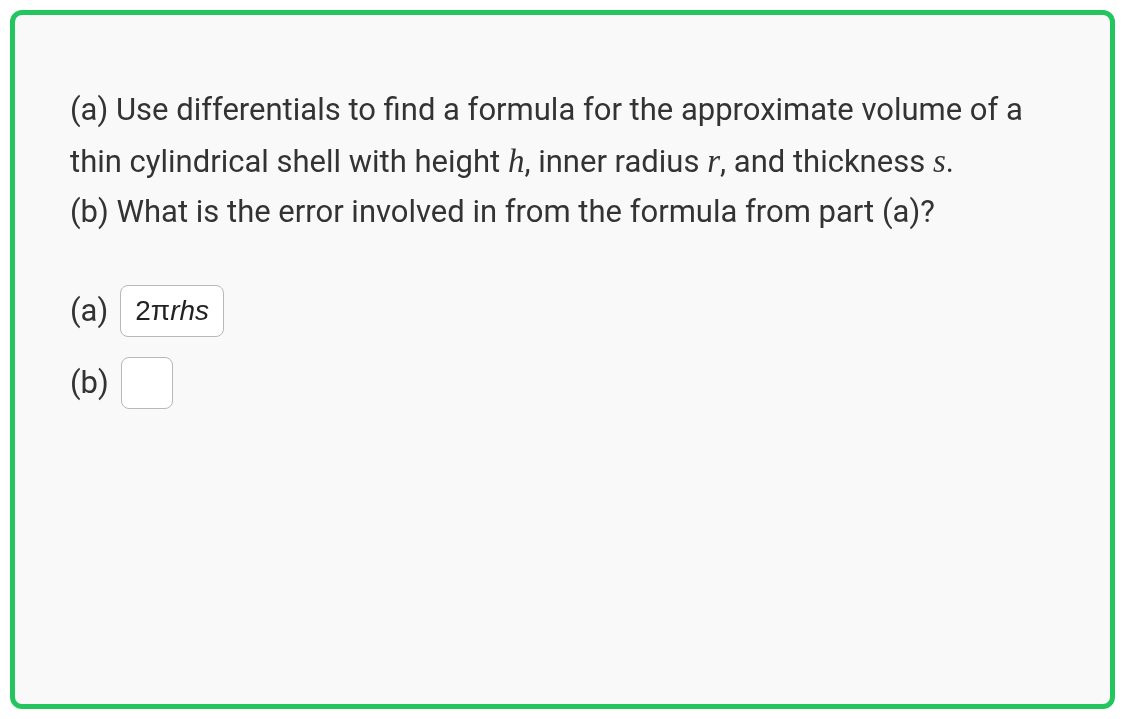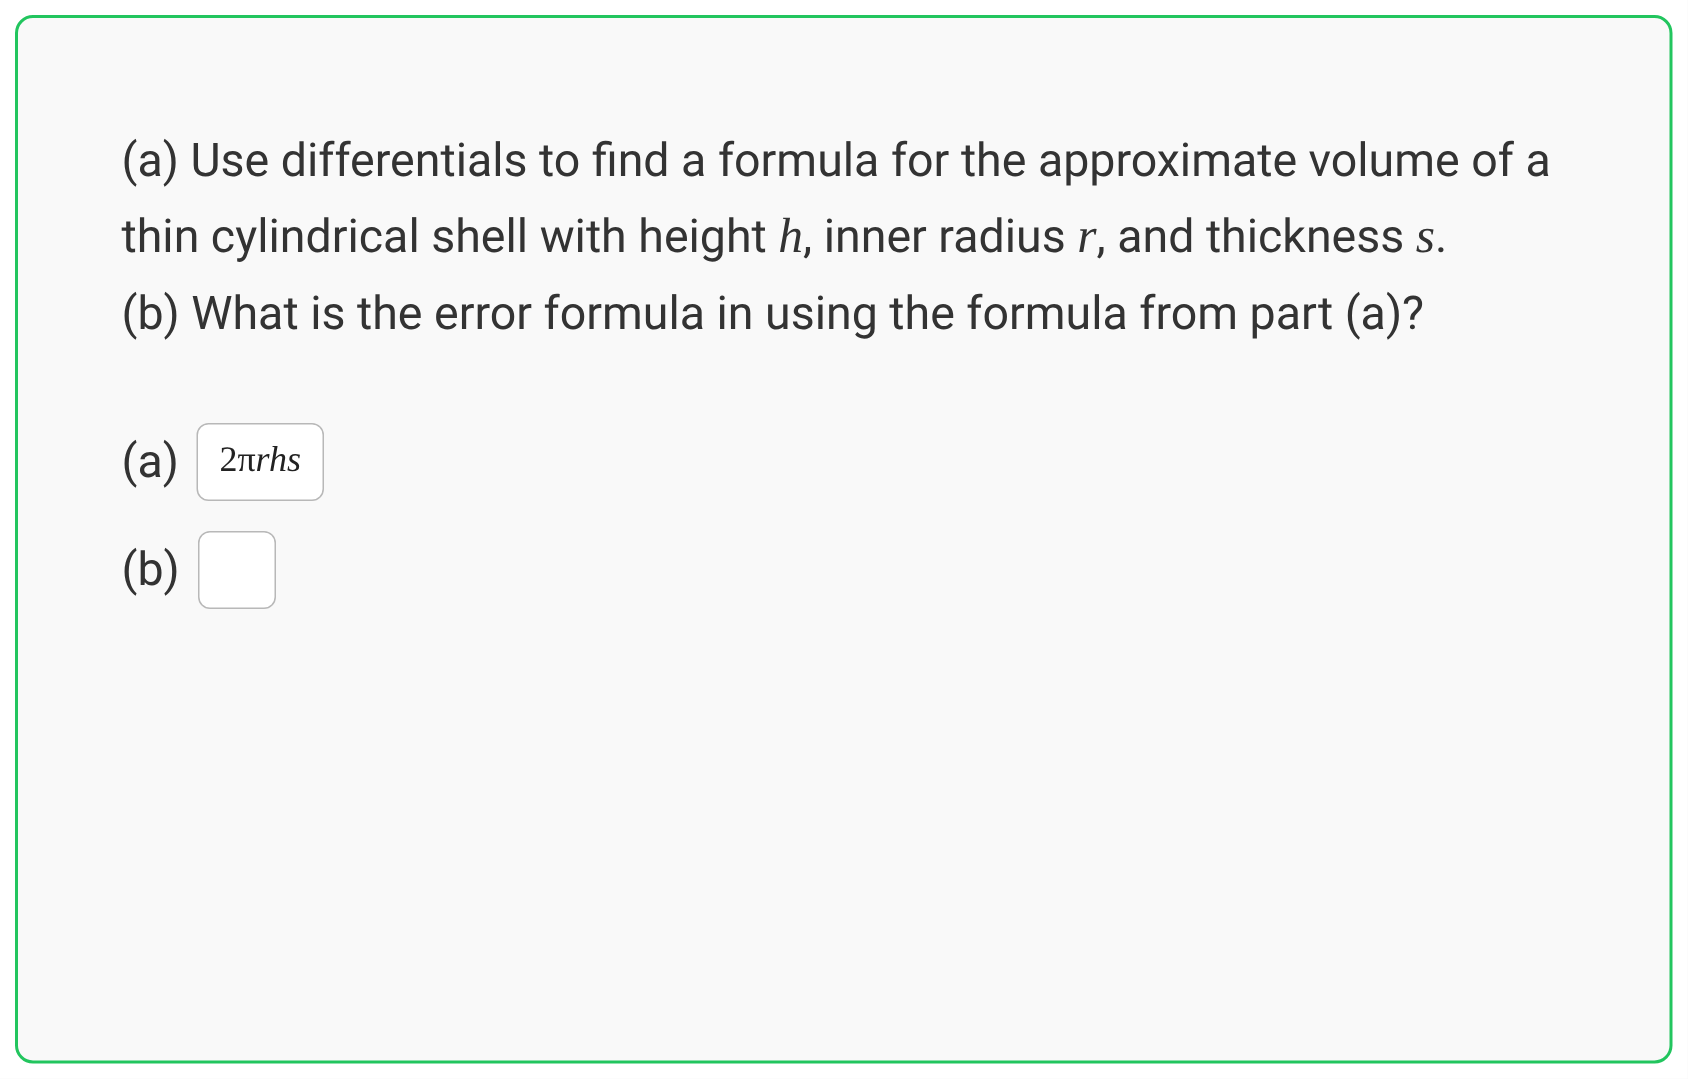--- a/index.html
+++ b/index.html
@@ -9,23 +9,23 @@
     }
     body {
       font-family: -apple-system, BlinkMacSystemFont, "Segoe UI", Roboto, Helvetica, Arial, sans-serif;
       background: #ffffff;
       padding: 10px;
       width: 1125px;
       height: 719px;
     }
     .question-card {
       background: #f9f9f9;
-      border: 2px solid #22c55e;
+      border: 5px solid #22c55e;
       border-radius: 12px;
-      padding: 70px 55px 60px 69px;
+      padding: 70px 55px 60px 55px;
       width: 100%;
       height: 100%;
     }
     .question-text {
       font-size: 31px;
       line-height: 1.6;
       color: #333333;
       margin-bottom: 48px;
     }
     .math-var {
@@ -50,22 +50,22 @@
     .answer-box {
       border: 1px solid #b8b8b8;
       border-radius: 8px;
       background: #ffffff;
       padding: 6px 14px;
       min-width: 52px;
       min-height: 52px;
       display: inline-flex;
       align-items: center;
       justify-content: center;
-      font-family: Liberation Serif, serif;
-      font-size: 24px;
+      font-family: Liberation Sans, sans-serif;
+      font-size: 28px;
       color: #222222;
     }
     .answer-box .upright {
       font-style: normal;
     }
     .answer-box .ital {
       font-style: italic;
       text-align: center;
     }
     .empty-box {
@@ -73,21 +73,21 @@
       height: 52px;
     }
   </style>
 </head>
 <body>
 
 <div class="question-card">
   <div class="question-text">
     <span>(a) Use differentials to find a formula for the approximate volume of a thin cylindrical shell with height </span><span class="math-var">h</span><span>, inner radius </span><span class="math-var">r</span><span>, and thickness </span><span class="math-var">s</span><span>.</span>
     <br>
-    <span>(b) What is the error formula in using the formula from part (a)?</span>
+    <span>(b) What is the error involved in from the formula from part (a)?</span>
   </div>
 
   <div class="answers">
     <div class="answer-row">
       <span class="answer-label">(a)</span>
       <div class="answer-box">
         <span class="upright">2π</span>
           <span class="ital">rhs</span>
       </div>
     </div>

